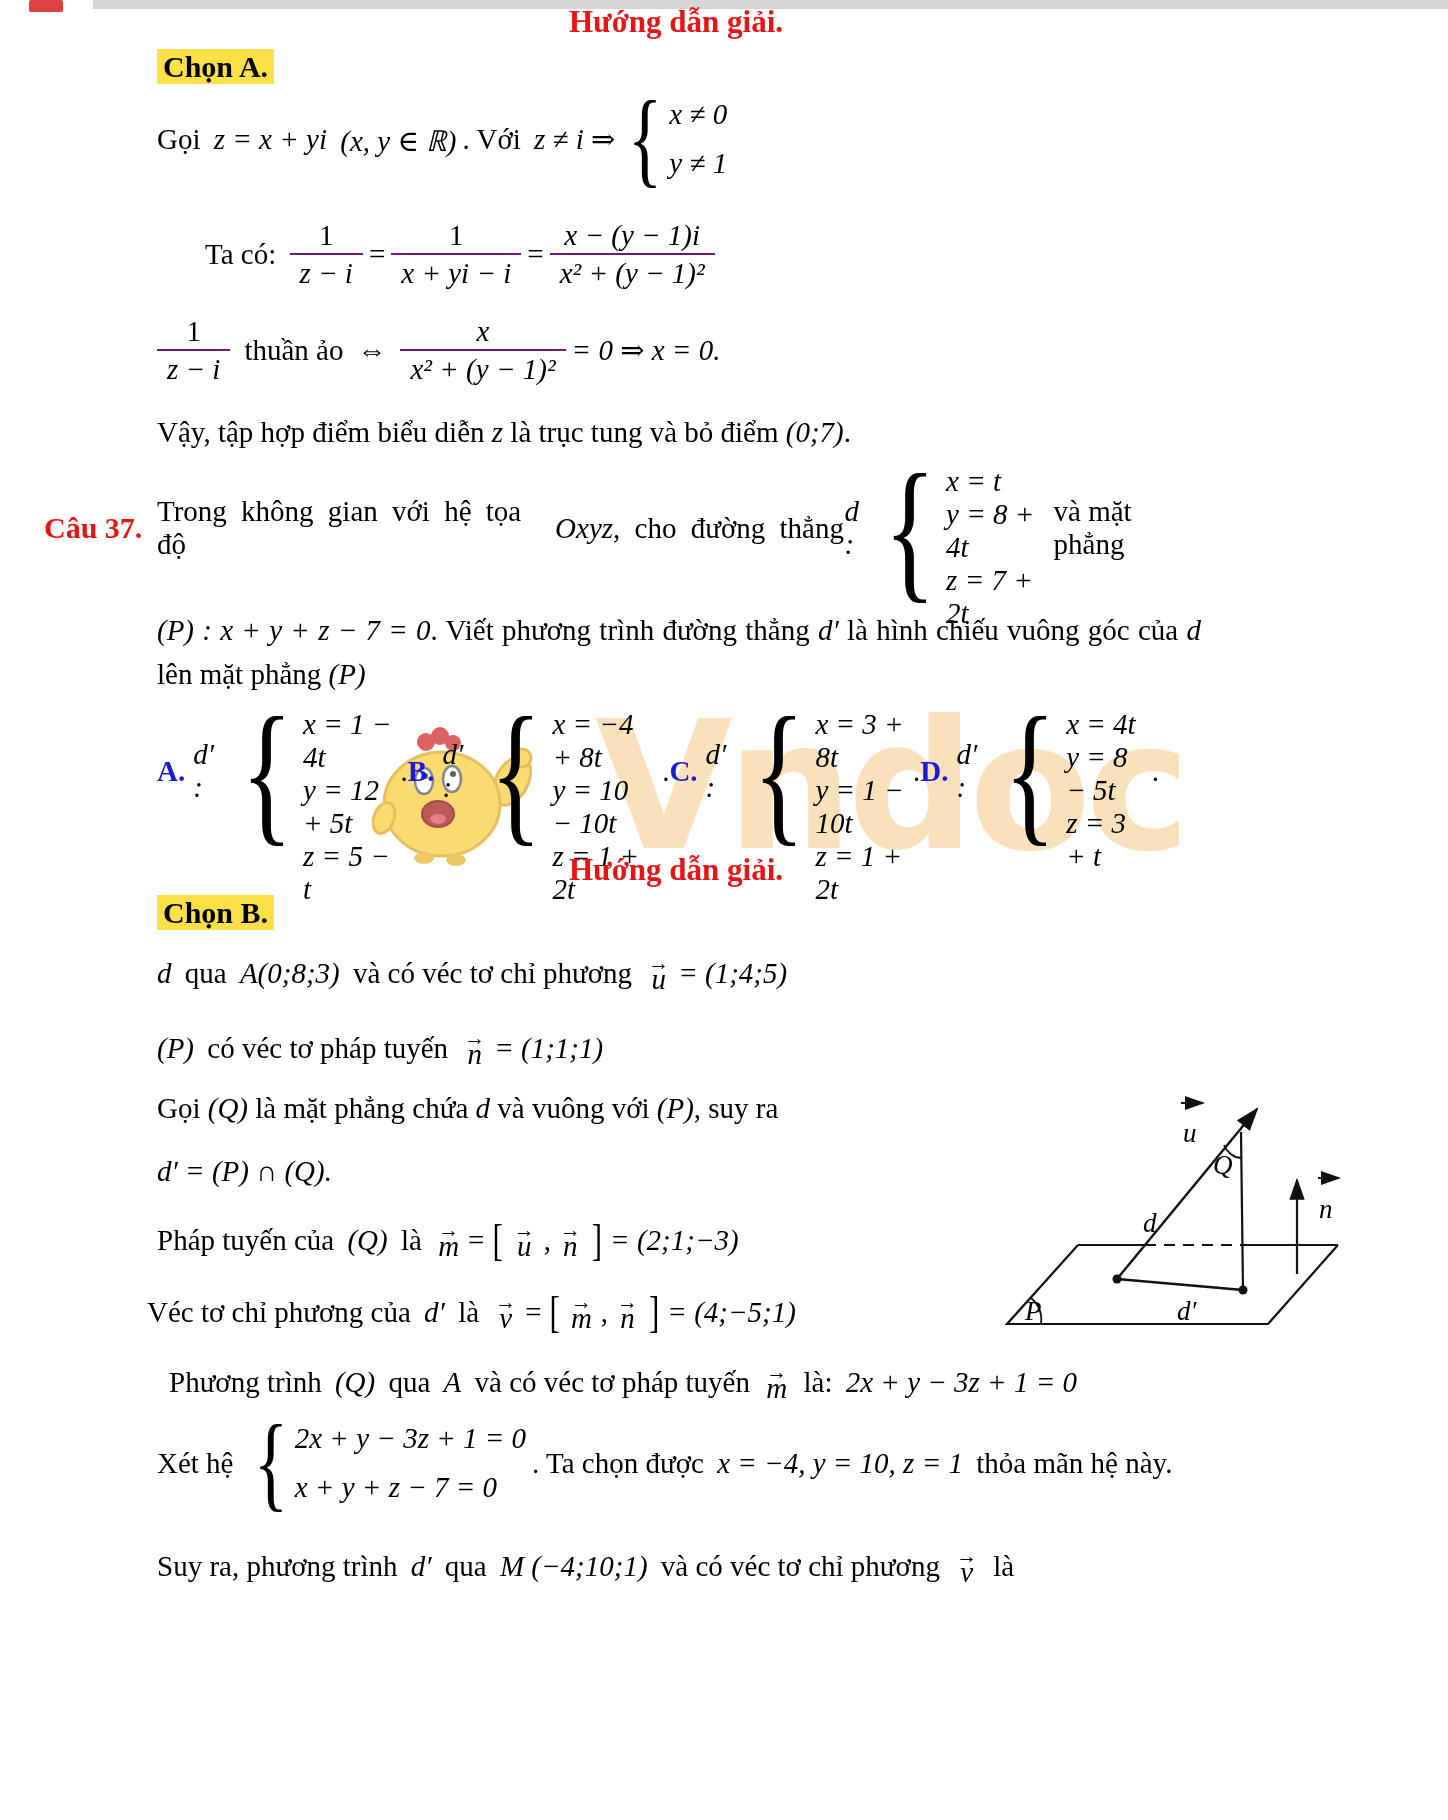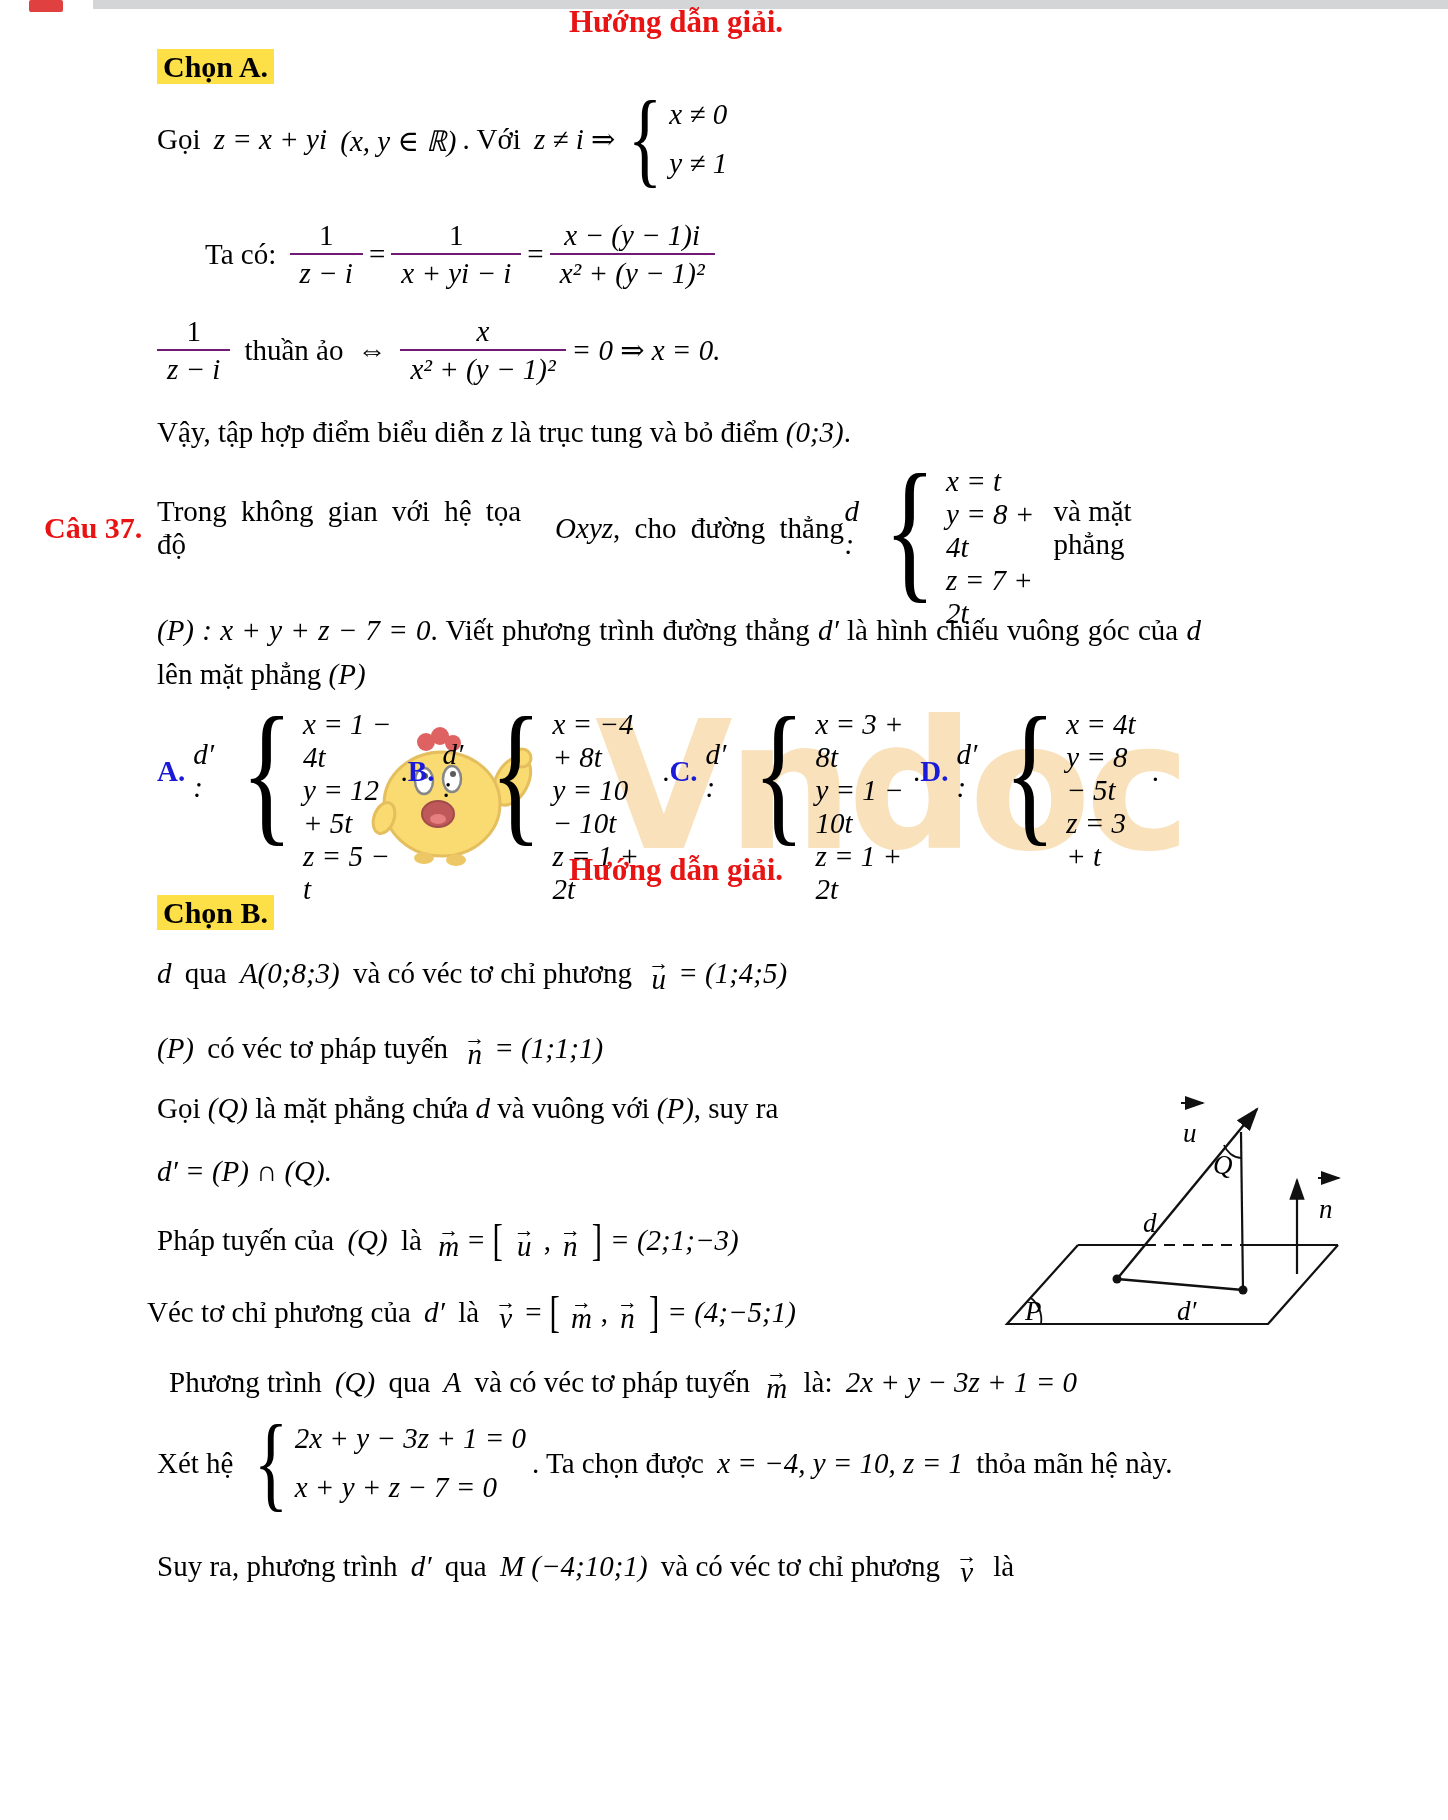--- a/index.html
+++ b/index.html
@@ -118,21 +118,21 @@
     <span class="t" style="margin-left:8px;">thuần ảo</span>
     <span class="t" style="margin:0 8px;">⇔</span>
     <span class="frac">
       <span class="num mi">x</span>
       <span class="den mi">x² + (y − 1)²</span>
     </span>
     <span class="mi">= 0 ⇒ x = 0.</span>
   </div>
 
   <div class="abs" style="left:157px;top:416px;z-index:1;">
-    <span class="t">Vậy, tập hợp điểm biểu diễn </span><span class="mi">z</span><span class="t"> là trục tung và bỏ điểm </span><span class="mi">(0;3)</span><span class="t">.</span>
+    <span class="t">Vậy, tập hợp điểm biểu diễn </span><span class="mi">z</span><span class="t"> là trục tung và bỏ điểm </span><span class="mi">(0;7)</span><span class="t">.</span>
   </div>
 
   <div class="abs bold red" style="left:44px;top:511px;font-size:30px;z-index:1;">
     <span>Câu 37.</span>
   </div>
 
   <div class="abs optrow" style="left:157px;top:462px;width:1044px;height:132px;z-index:1;">
     <span class="t" style="word-spacing:7px;">Trong không gian với hệ tọa độ </span>
     <span class="mi">Oxyz</span>
     <span class="t" style="word-spacing:7px;">, cho đường thẳng </span>

